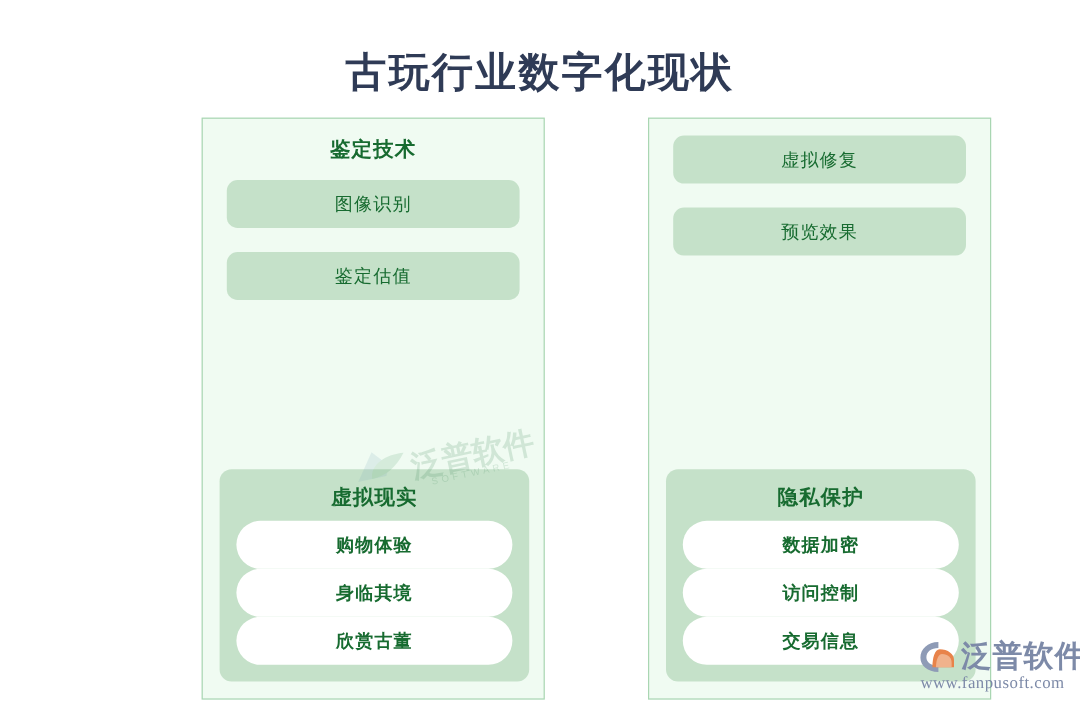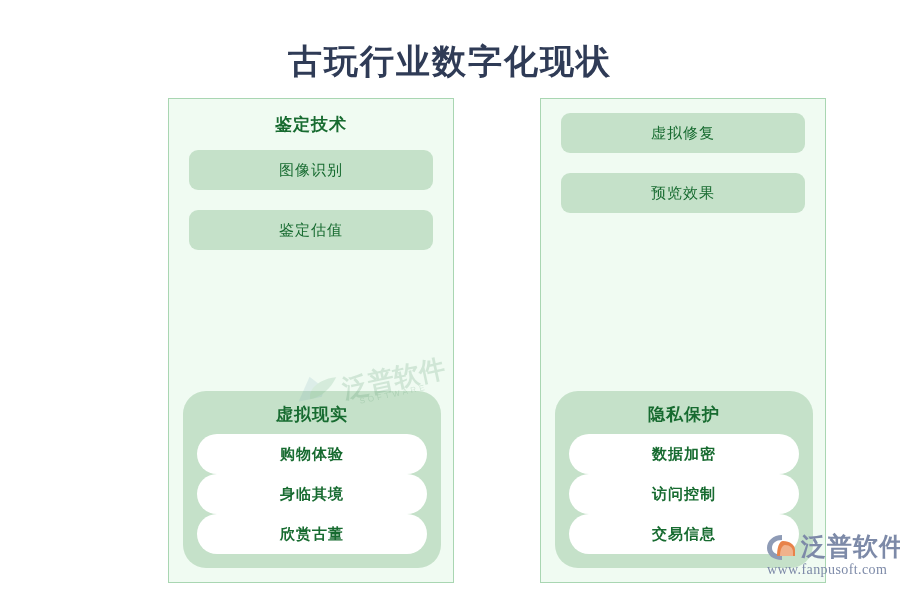--- a/index.html
+++ b/index.html
@@ -100,21 +100,21 @@
   .pill:last-child { margin-bottom: 16px; }
 
   
   .section-card {
     position: absolute;
     left: 14px;
     bottom: 14px;
     width: 258px;
     box-sizing: border-box;
     background: #c5e1c9;
-    border-radius: 23px;
+    border-radius: 10px;
     padding: 12px 14px 14px 14px;
   }
   .section-card .section-title {
     text-align: center;
     font-size: 17px;
     font-weight: 700;
     color: #176b30;
     margin: 0 0 8px 0;
     letter-spacing: 1px;
   }

